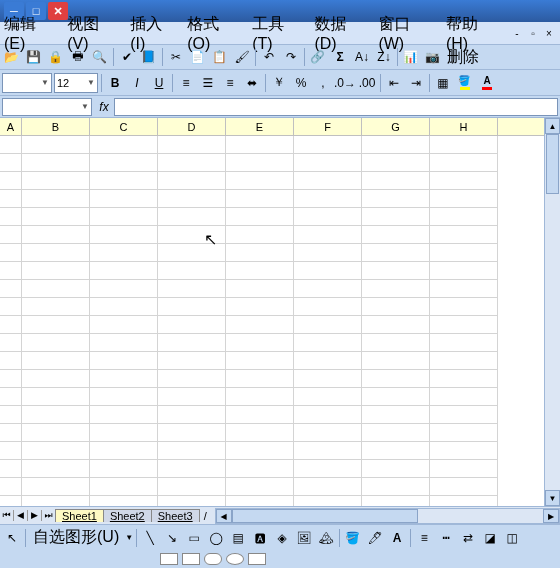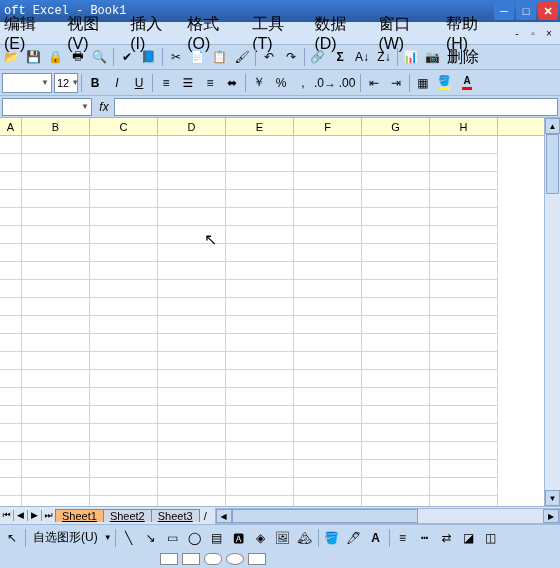--- a/index.html
+++ b/index.html
@@ -34,39 +34,38 @@
 .row { display: flex; height: 18px; }
 .cell { width: 68px; border-right: 1px solid #d4d4d4; border-bottom: 1px solid #d4d4d4; }
 .cell.first { width: 22px; }
 .vscroll { width: 16px; background: #dce6f4; border-left: 1px solid #a0b8d8; position: relative; }
 .vscroll .arrow { height: 16px; background: #c5d9f1; border: 1px solid #8aa4c8; display: flex; align-items: center; justify-content: center; font-size: 8px; }
 .vscroll .thumb { position: absolute; top: 16px; left: 1px; right: 1px; height: 60px; background: #c5d9f1; border: 1px solid #8aa4c8; }
 .sheettabs { height: 18px; background: #dce6f4; border-top: 1px solid #a0b8d8; display: flex; align-items: center; font-size: 11px; }
 .tabnav { display: flex; }
 .tabnav span { width: 14px; text-align: center; border-right: 1px solid #999; cursor: pointer; font-size: 9px; }
 .tab { padding: 0 6px; background: #fff; border: 1px solid #888; border-bottom: none; margin-left: -1px; cursor: pointer; text-decoration: underline; }
-.tab.active { background: #fdba74; font-weight: normal; }
+.tab.active { background: #fef9c3; font-weight: normal; }
 .tab.inactive { background: #d0d8e8; }
 .hscroll { flex: 1; height: 16px; margin-left: 4px; background: #dce6f4; border: 1px solid #a0b8d8; position: relative; display: flex; }
 .hscroll .arrow { width: 16px; background: #c5d9f1; border: 1px solid #8aa4c8; text-align: center; font-size: 8px; line-height: 14px; }
 .hscroll .track { flex: 1; position: relative; }
 .hscroll .thumb { position: absolute; left: 0; width: 60%; top: 0; bottom: 0; background: #c5d9f1; border: 1px solid #8aa4c8; }
 .drawbar { height: 26px; background: #c5d9f1; border-top: 1px solid #a0b8d8; display: flex; align-items: center; padding: 0 2px; gap: 2px; }
-.autoshape { padding: 0 4px; font-size: 12px; cursor: pointer; }
+.autoshape { padding: 0 4px; font-size: 16px; cursor: pointer; }
 .shapes-wrap { height: 18px; background: #c5d9f1; display: flex; align-items: center; padding-left: 160px; gap: 4px; }
 .shapes-wrap .sh { width: 18px; height: 12px; border: 1px solid #888; background: #fff; }
 .shapes-wrap .sh.round { border-radius: 6px; }
 .cursor-arrow { position: absolute; left: 204px; top: 112px; font-size: 16px; color: #000; pointer-events: none; }
 .color-strip { width: 10px; height: 3px; margin-top: 1px; }
 </style>
 </head>
 <body>
 
 <div class="titlebar">
-  <span class="title">oft Excel - Book1</span>
   <div class="winbtn min">─</div>
   <div class="winbtn max">□</div>
   <div class="winbtn close">✕</div>
 </div>
 
 <div class="menubar">
   <span class="menuitem">编辑(E)</span>
   <span class="menuitem">视图(V)</span>
   <span class="menuitem">插入(I)</span>
   <span class="menuitem">格式(O)</span>
@@ -107,21 +106,21 @@
   <div class="tbtn">📊</div>
   <div class="tbtn">📷</div>
   <div class="tbtn" style="width:auto;padding:0 2px;font-size:16px">删除</div>
 </div>
 
 <div class="formatbar">
   <div class="combo" style="width:50px">
       <span></span>
       <span class="arrow">▼</span>
     </div>
-  <div class="combo" style="width:24px">
+  <div class="combo" style="width:44px">
       <span>12</span>
       <span class="arrow">▼</span>
     </div>
   <div class="tsep"></div>
   <div class="tbtn" style="font-weight:bold">B</div>
   <div class="tbtn" style="font-style:italic">I</div>
   <div class="tbtn" style="text-decoration:underline">U</div>
   <div class="tsep"></div>
   <div class="tbtn">≡</div>
   <div class="tbtn">☰</div>

